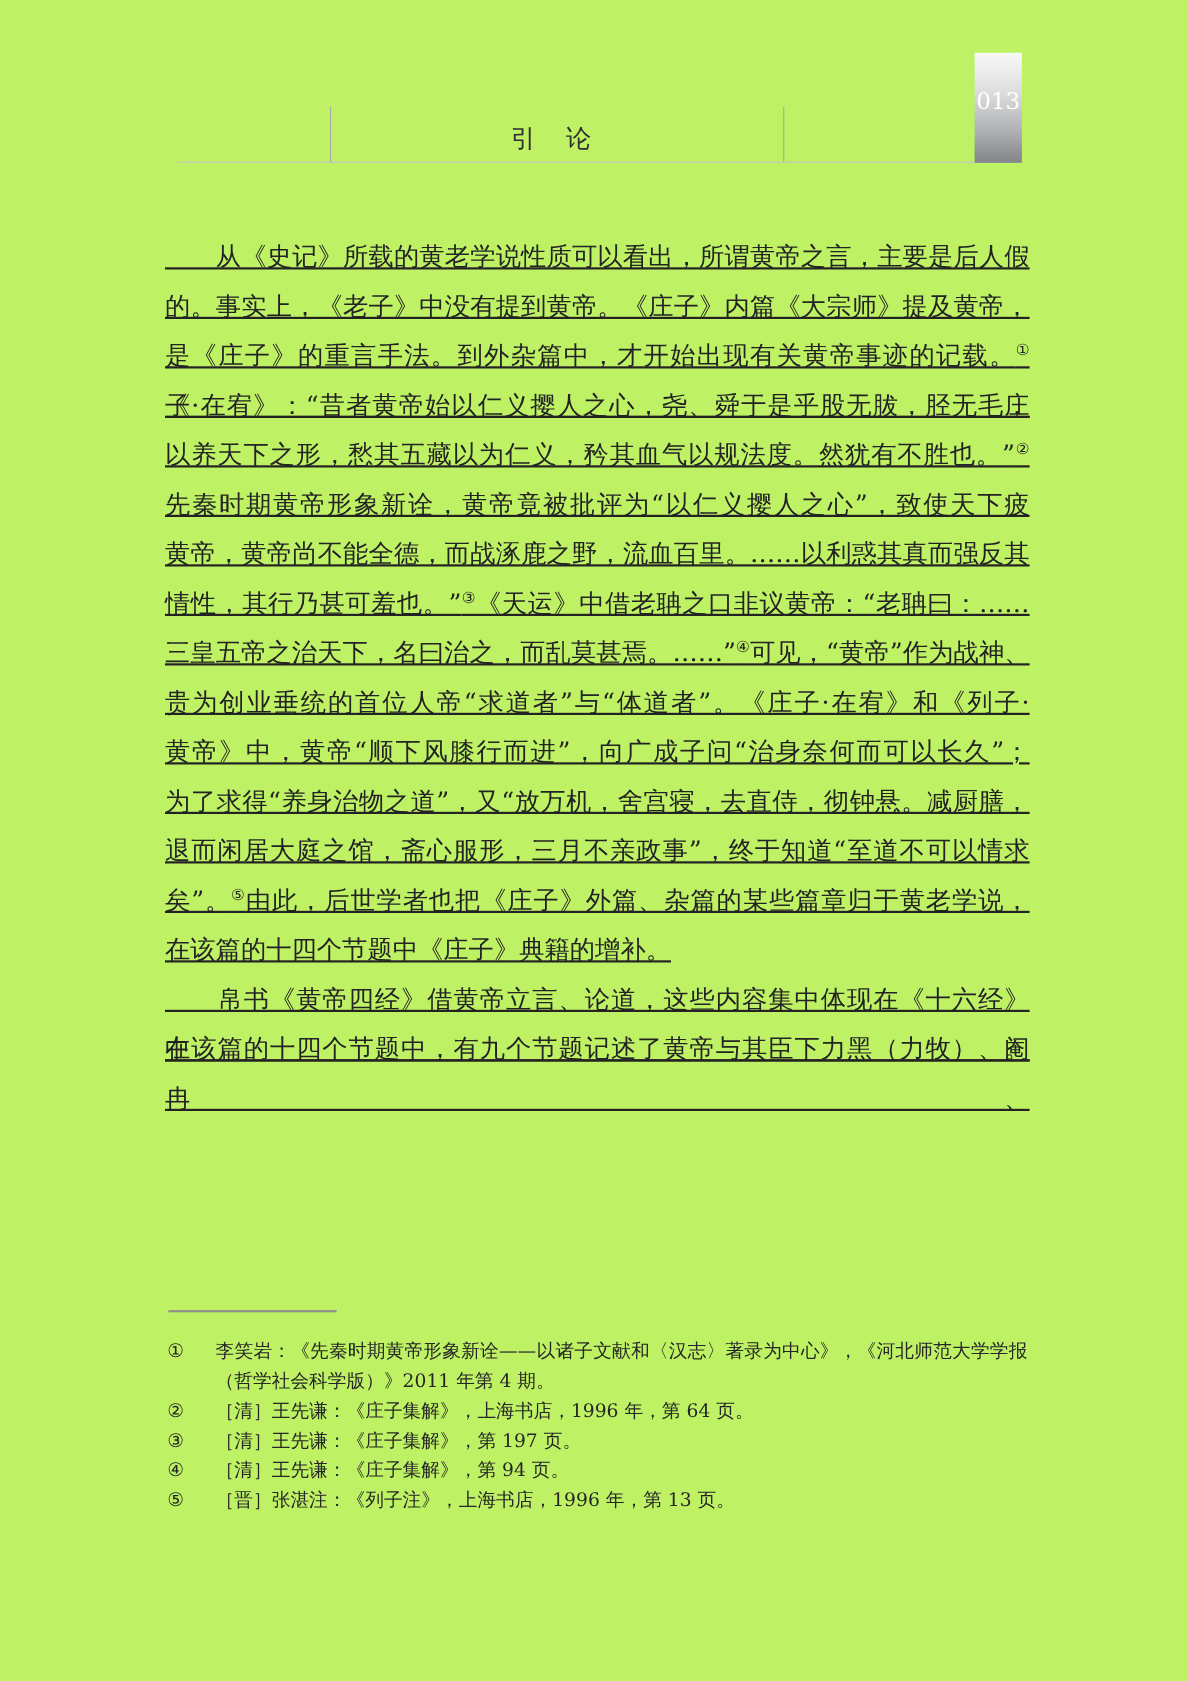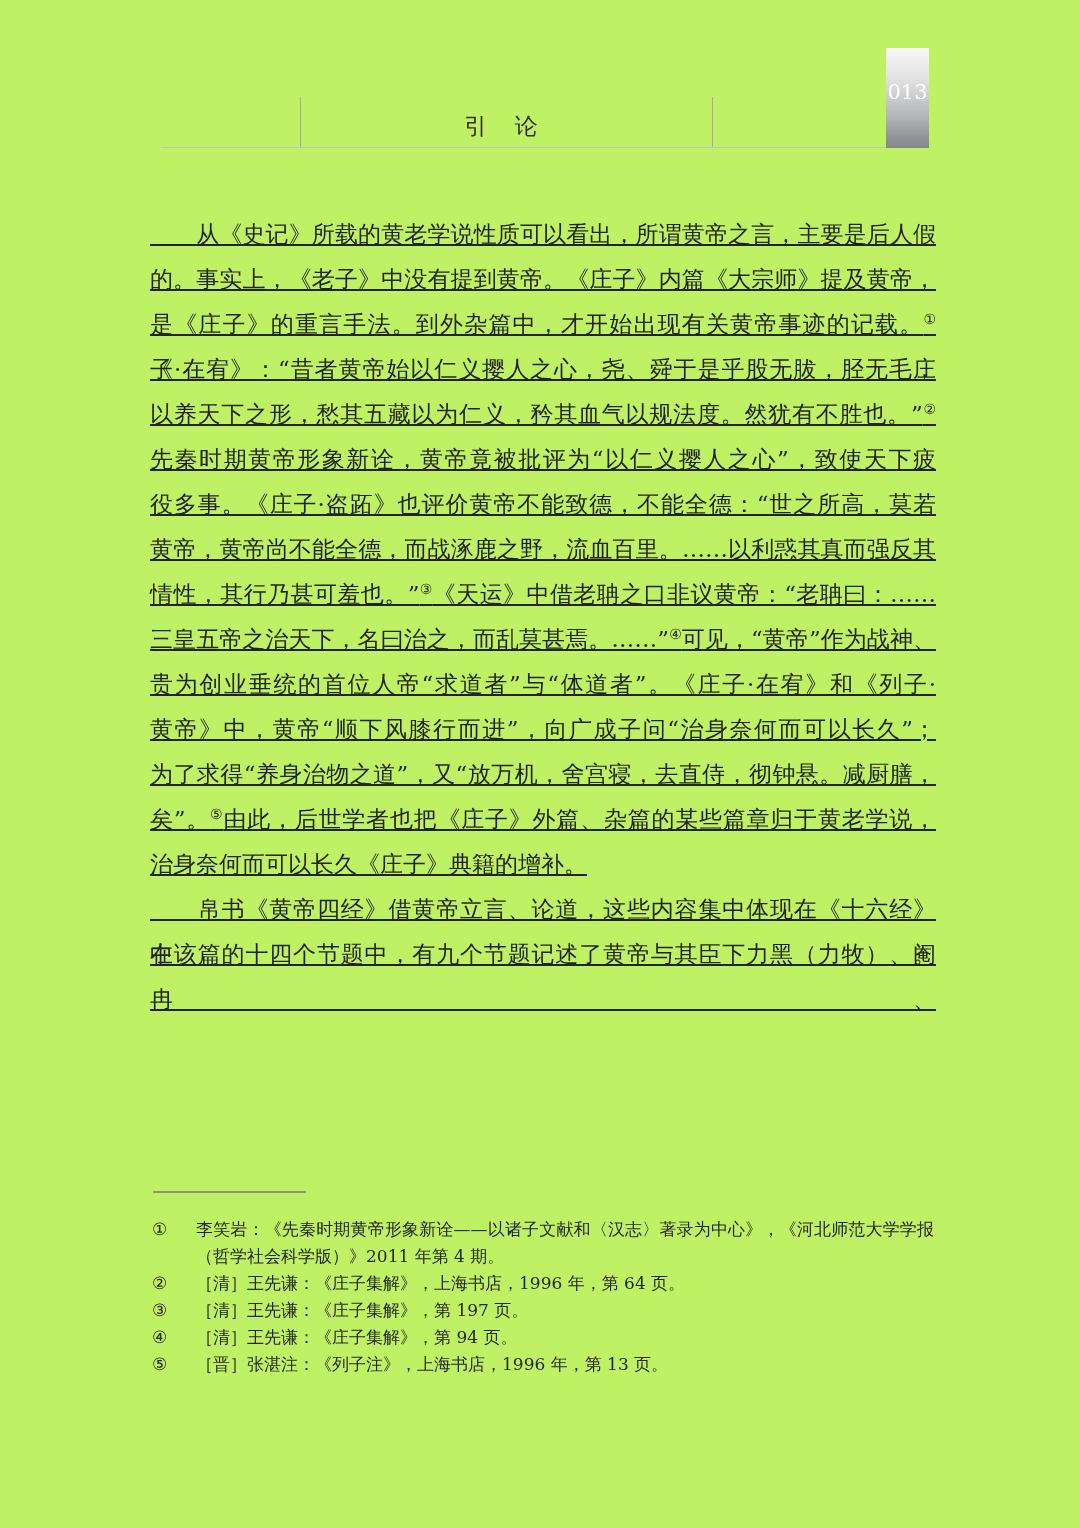--- a/index.html
+++ b/index.html
@@ -75,29 +75,29 @@
     <span class="num">013</span>
   </div>
 
   <div class="body-text">
     <div class="bodyline">　　从《史记》所载的黄老学说性质可以看出，所谓黄帝之言，主要是后人假</div>
     <div class="bodyline">的。事实上，《老子》中没有提到黄帝。《庄子》内篇《大宗师》提及黄帝，</div>
     <div class="bodyline">是《庄子》的重言手法。到外杂篇中，才开始出现有关黄帝事迹的记载。<sup class="fnref">①</sup>《庄</div>
     <div class="bodyline">子·在宥》：“昔者黄帝始以仁义撄人之心，尧、舜于是乎股无胈，胫无毛，</div>
     <div class="bodyline">以养天下之形，愁其五藏以为仁义，矜其血气以规法度。然犹有不胜也。”<sup class="fnref">②</sup></div>
     <div class="bodyline">先秦时期黄帝形象新诠，黄帝竟被批评为“以仁义撄人之心”，致使天下疲</div>
-    <div class="bodyline">役多事。《庄子·盗跖》也评价黄帝不能致德，不能全德：“世之所高，莫若</div>
     <div class="bodyline">黄帝，黄帝尚不能全德，而战涿鹿之野，流血百里。……以利惑其真而强反其</div>
     <div class="bodyline">情性，其行乃甚可羞也。”<sup class="fnref">③</sup>《天运》中借老聃之口非议黄帝：“老聃曰：……</div>
     <div class="bodyline">三皇五帝之治天下，名曰治之，而乱莫甚焉。……”<sup class="fnref">④</sup>可见，“黄帝”作为战神、</div>
     <div class="bodyline">贵为创业垂统的首位人帝“求道者”与“体道者”。《庄子·在宥》和《列子·</div>
     <div class="bodyline">黄帝》中，黄帝“顺下风膝行而进”，向广成子问“治身奈何而可以长久”；</div>
     <div class="bodyline">为了求得“养身治物之道”，又“放万机，舍宫寝，去直侍，彻钟悬。减厨膳，</div>
+    <div class="bodyline">退而闲居大庭之馆，斋心服形，三月不亲政事”，终于知道“至道不可以情求</div>
     <div class="bodyline">矣”。<sup class="fnref">⑤</sup>由此，后世学者也把《庄子》外篇、杂篇的某些篇章归于黄老学说，</div>
-    <div class="bodyline short">治身奈何而可以长久《庄子》典籍的增补。</div>
+    <div class="bodyline short">在该篇的十四个节题中《庄子》典籍的增补。</div>
     <div class="bodyline">　　帛书《黄帝四经》借黄帝立言、论道，这些内容集中体现在《十六经》中。</div>
     <div class="bodyline">在该篇的十四个节题中，有九个节题记述了黄帝与其臣下力黑（力牧）、阉冉、</div>
   </div>
 
   <div class="fn-divider"></div>
   <div class="footnotes">
     <div class="fn-item">
       <span class="fn-marker">①</span>
       <span class="fn-text">李笑岩：《先秦时期黄帝形象新诠——以诸子文献和〈汉志〉著录为中心》，《河北师范大学学报（哲学社会科学版）》2011 年第 4 期。</span>
     </div>

